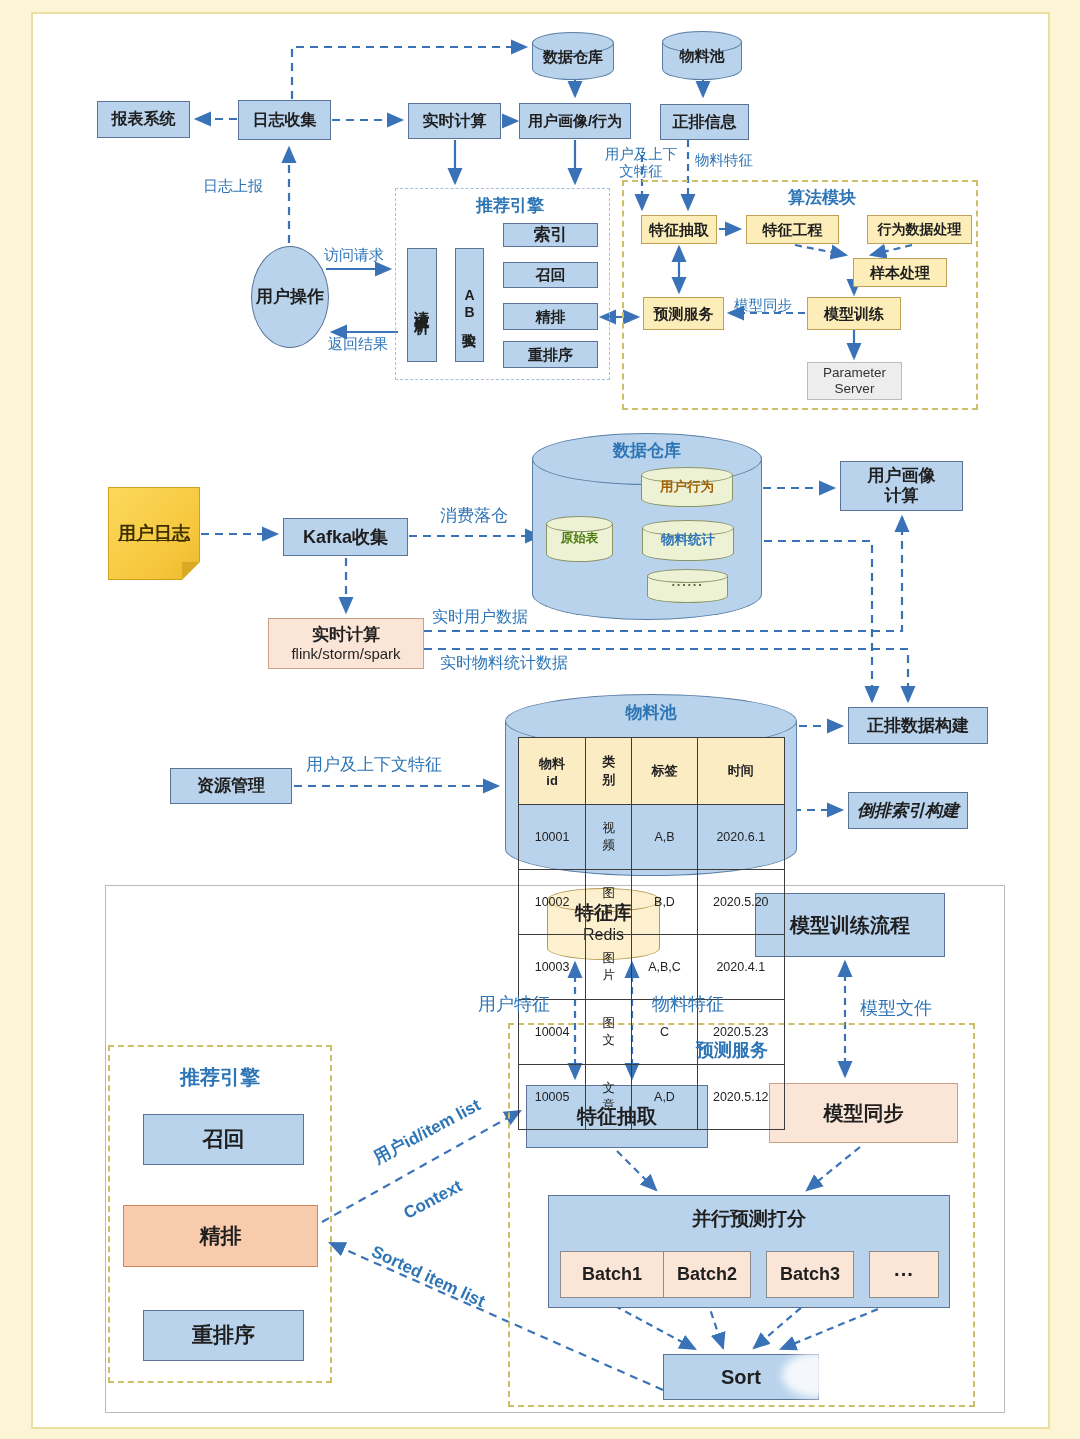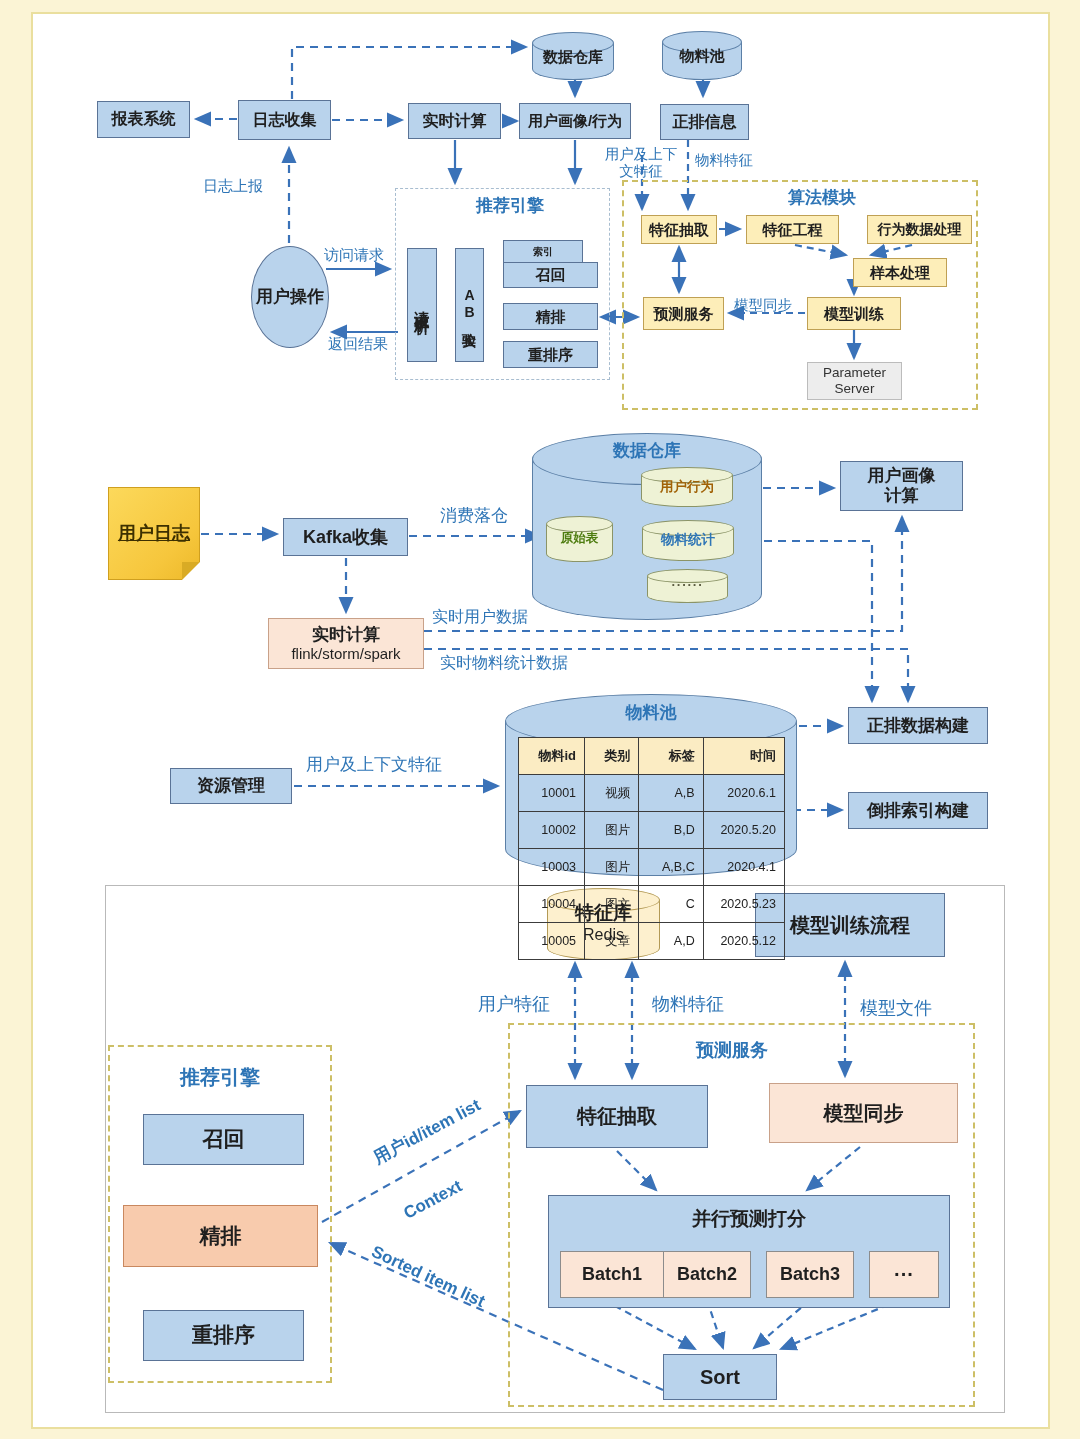--- a/index.html
+++ b/index.html
@@ -28,21 +28,21 @@
   .bluecyl{--fill:#b9d3ec;--bord:#5b7fa6;}
   .creamcyl{--fill:#eef2d5;--bord:#8b9467;}
   .rediscyl{--fill:#fdf0ce;--bord:#b39a56;}
   .sticky{position:absolute;z-index:2;background:linear-gradient(135deg,#fcd95b 0%,#f6c63c 70%,#edb92a 100%);
        border:1.5px solid #cf9f1f;display:flex;align-items:center;justify-content:center;text-align:center;
        font-weight:bold;font-size:18px;color:#3d3000;line-height:1.35;}
   .sticky::after{content:"";position:absolute;right:-1px;bottom:-1px;width:0;height:0;
        border-left:18px solid #d9ab25;border-bottom:18px solid #ffffff;}
   table.pool{position:absolute;border-collapse:collapse;z-index:3;font-size:12.5px;color:#222;}
   table.pool th{background:#fbecc3;font-weight:bold;font-size:13px;}
-  table.pool th,table.pool td{border:1.5px solid #3c3c3c;text-align:right;padding:8px;height:20px;}
+  table.pool th,table.pool td{border:1.5px solid #3c3c3c;text-align:center;padding:15px;height:20px;}
   .rot{position:absolute;color:#2e75b6;font-size:17px;font-weight:bold;text-align:center;z-index:3;white-space:nowrap;}
   .blob{position:absolute;width:72px;height:46px;background:#ffffff;border-radius:50%;filter:blur(4px);z-index:4;opacity:.85;}
 </style>
 </head>
 <body>
 
 <div id="stage">
   <div class="card"></div>
 
   <svg id="wires" width="1080" height="1439" viewBox="0 0 1080 1439">
@@ -125,21 +125,21 @@
   <div class="albl" style="left:324px;top:246px;">访问请求</div>
   <div class="albl" style="left:328px;top:335px;">返回结果</div>
   <div class="albl" style="left:601px;top:146px;width:80px;font-size:14.5px;white-space:normal;text-align:center;line-height:1.2;">用户及上下文特征</div>
   <div class="albl" style="left:695px;top:151px;font-size:14.5px;">物料特征</div>
   <div class="albl" style="left:734px;top:296px;font-size:14.5px;">模型同步</div>
 
   <div class="dash bluegray" style="left:395px;top:188px;width:215px;height:192px;"></div>
   <div class="btitle" style="left:470px;top:194px;width:80px;">推荐引擎</div>
   <div class="box vert" style="left:407px;top:248px;width:30px;height:114px;font-size:15px;">请求解析</div>
   <div class="box vert" style="left:455px;top:248px;width:29px;height:114px;font-size:14px;letter-spacing:1px;">AB实验</div>
-  <div class="box" style="left:503px;top:223px;width:80px;height:24px;font-size:10px;margin-top:17px;">索引</div>
+  <div class="box" style="left:503px;top:223px;width:95px;height:24px;font-size:17px;">索引</div>
   <div class="box" style="left:503px;top:262px;width:95px;height:26px;font-size:15px;">召回</div>
   <div class="box" style="left:503px;top:303px;width:95px;height:27px;font-size:15px;">精排</div>
   <div class="box" style="left:503px;top:341px;width:95px;height:27px;font-size:15px;">重排序</div>
 
   <div class="dash" style="left:622px;top:180px;width:356px;height:230px;"></div>
   <div class="btitle" style="left:782px;top:186px;width:80px;">算法模块</div>
   <div class="box yellow" style="left:641px;top:215px;width:76px;height:29px;font-size:15px;">特征抽取</div>
   <div class="box yellow" style="left:746px;top:215px;width:93px;height:29px;font-size:15px;">特征工程</div>
   <div class="box yellow" style="left:867px;top:215px;width:105px;height:29px;font-size:14px;">行为数据处理</div>
   <div class="box yellow" style="left:853px;top:258px;width:94px;height:29px;font-size:15px;">样本处理</div>
@@ -177,21 +177,21 @@
   </div>
   <div class="cyl creamcyl" style="--ry:7px;left:647px;top:569px;width:81px;height:34px;z-index:3;">
     <span class="ct" style="margin-top:8px;font-size:13px;color:#5b5b40;letter-spacing:1px;">······</span>
   </div>
 
   <div class="box" style="left:840px;top:461px;width:123px;height:50px;flex-direction:column;font-size:17px;">
     <span>用户画像</span>
     <span>计算</span>
   </div>
   <div class="box" style="left:848px;top:707px;width:140px;height:37px;font-size:17px;">正排数据构建</div>
-  <div class="box" style="left:848px;top:792px;width:140px;height:37px;font-size:17px;">倒排索引构建</div>
+  <div class="box" style="left:848px;top:792px;width:120px;height:37px;font-size:17px;font-style:italic;">倒排索引构建</div>
 
   <div class="box" style="left:170px;top:768px;width:122px;height:36px;font-size:17px;">资源管理</div>
   <div class="albl" style="left:306px;top:753px;font-size:17px;">用户及上下文特征</div>
 
   <div class="cyl bluecyl" style="--ry:27px;left:505px;top:694px;width:292px;height:182px;">
     <span class="ct" style="margin-top:7px;font-size:17px;color:#2e75b6;">物料池</span>
   </div>
   <table class="pool" style="left:518px;top:737px;width:267px;">
     <tbody>
         <tr>
@@ -252,21 +252,21 @@
   <div class="box pink" style="left:769px;top:1083px;width:189px;height:60px;font-size:20px;">模型同步</div>
 
   <div class="box" style="left:548px;top:1195px;width:402px;height:113px;align-items:flex-start;">
     <span style="margin-top:12px;font-size:19px;">并行预测打分</span>
   </div>
   <div class="box pink" style="left:560px;top:1251px;width:104px;height:47px;font-size:18px;border-color:#8c8c8c;z-index:3;">Batch1</div>
   <div class="box pink" style="left:663px;top:1251px;width:88px;height:47px;font-size:18px;border-color:#8c8c8c;z-index:3;">Batch2</div>
   <div class="box pink" style="left:766px;top:1251px;width:88px;height:47px;font-size:18px;border-color:#8c8c8c;z-index:3;">Batch3</div>
   <div class="box pink" style="left:869px;top:1251px;width:70px;height:47px;font-size:20px;border-color:#8c8c8c;z-index:3;">···</div>
 
-  <div class="box" style="left:663px;top:1354px;width:114px;height:46px;font-size:20px;">Sort</div>
+  <div class="box" style="left:663px;top:1354px;width:156px;height:46px;font-size:20px;">Sort</div>
   <div class="blob" style="left:782px;top:1352px;"></div>
 
   <div class="dash" style="left:108px;top:1045px;width:224px;height:338px;"></div>
   <div class="btitle" style="left:170px;top:1064px;width:100px;font-size:20px;">推荐引擎</div>
   <div class="box" style="left:143px;top:1114px;width:161px;height:51px;font-size:21px;">召回</div>
   <div class="box orange" style="left:123px;top:1205px;width:195px;height:62px;font-size:21px;">精排</div>
   <div class="box" style="left:143px;top:1310px;width:161px;height:51px;font-size:21px;">重排序</div>
 
   <div class="rot" style="left:352px;top:1120px;width:150px;transform:rotate(-28deg);">用户id/item list</div>
   <div class="rot" style="left:383px;top:1190px;width:100px;transform:rotate(-28deg);">Context</div>

